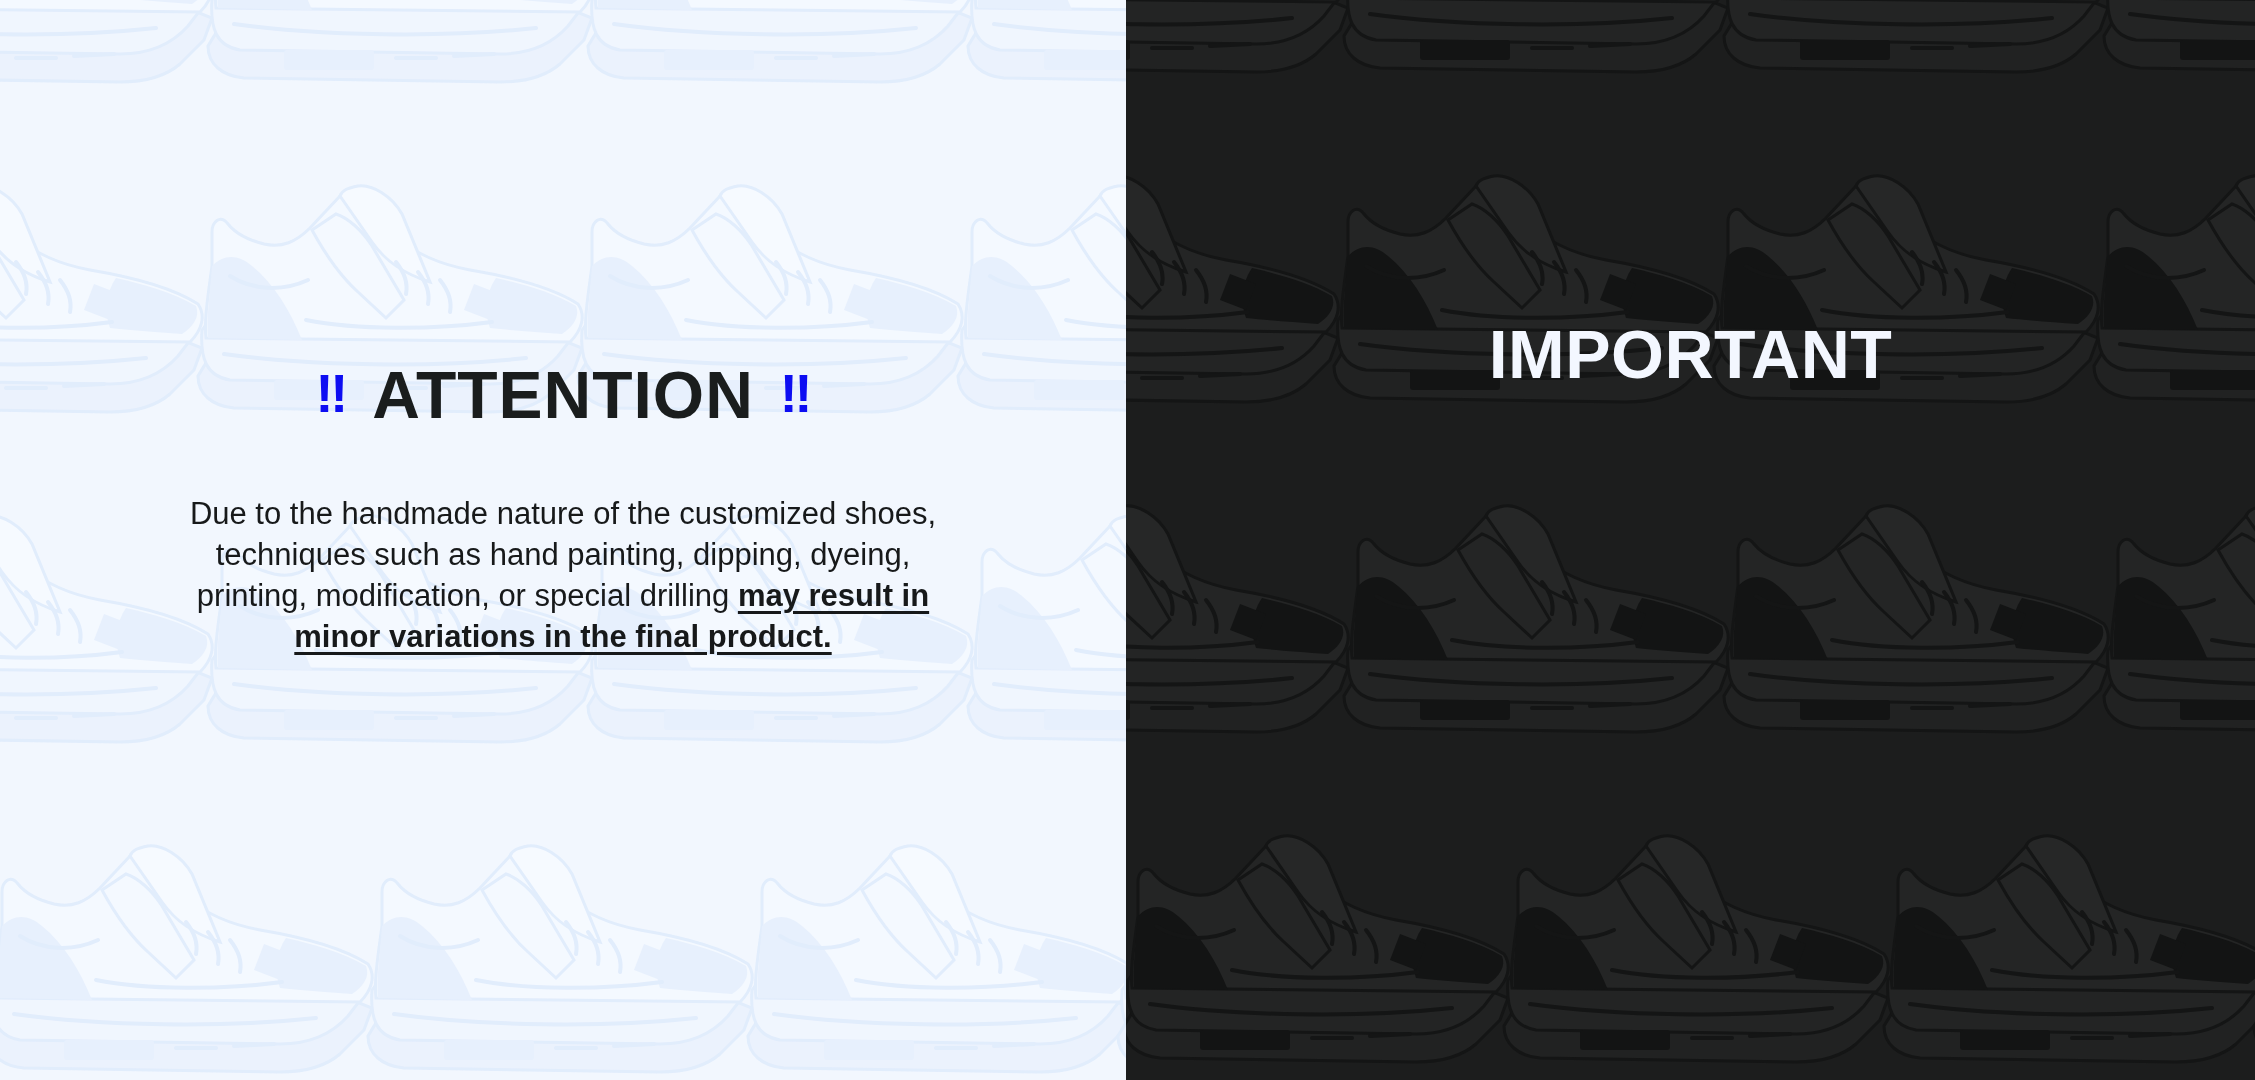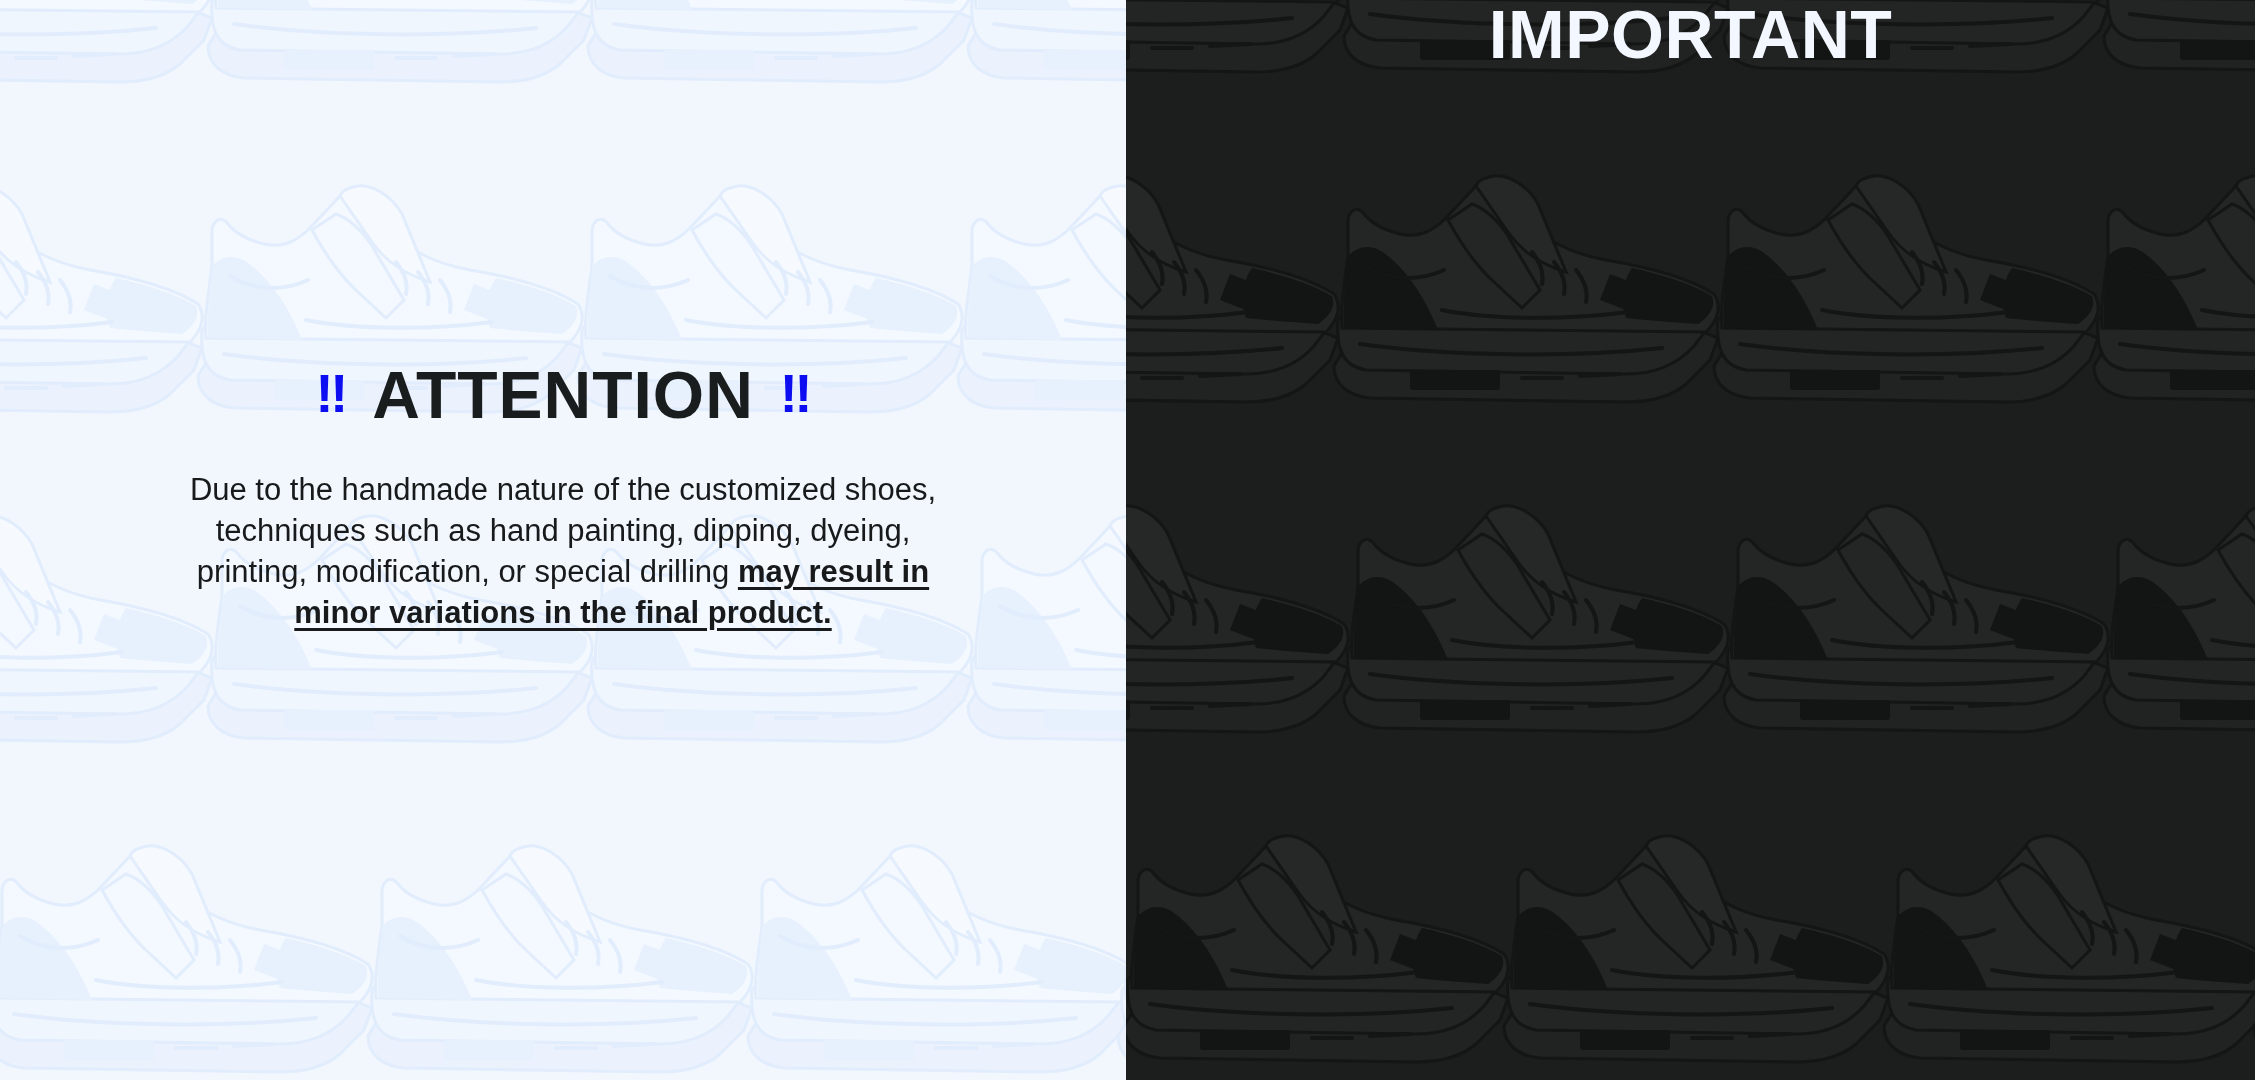--- a/index.html
+++ b/index.html
@@ -59,20 +59,21 @@
     text-align: center;
     box-sizing: border-box;
   }
 
   .content-left {
     width: 1126px;
     padding-top: 362px;
   }
   .content-right {
     width: 1129px;
+    padding-top: 320px;
   }
 
   .headline {
     margin: 0;
     font-weight: 900;
     letter-spacing: -0.5px;
     line-height: 1.0;
     font-stretch: condensed;
   }
 
@@ -104,21 +105,21 @@
 
   .body-text {
     margin: 0 auto;
     font-weight: 400;
     font-size: 31px;
     line-height: 1.32;
     font-stretch: condensed;
   }
 
   .body-left {
-    margin-top: 42px;
+    margin-top: 66px;
     width: 790px;
     color: #17191a;
   }
   .body-right {
     margin-top: 40px;
     width: 800px;
     color: #f3f7ff;
   }
 
   .emph {

